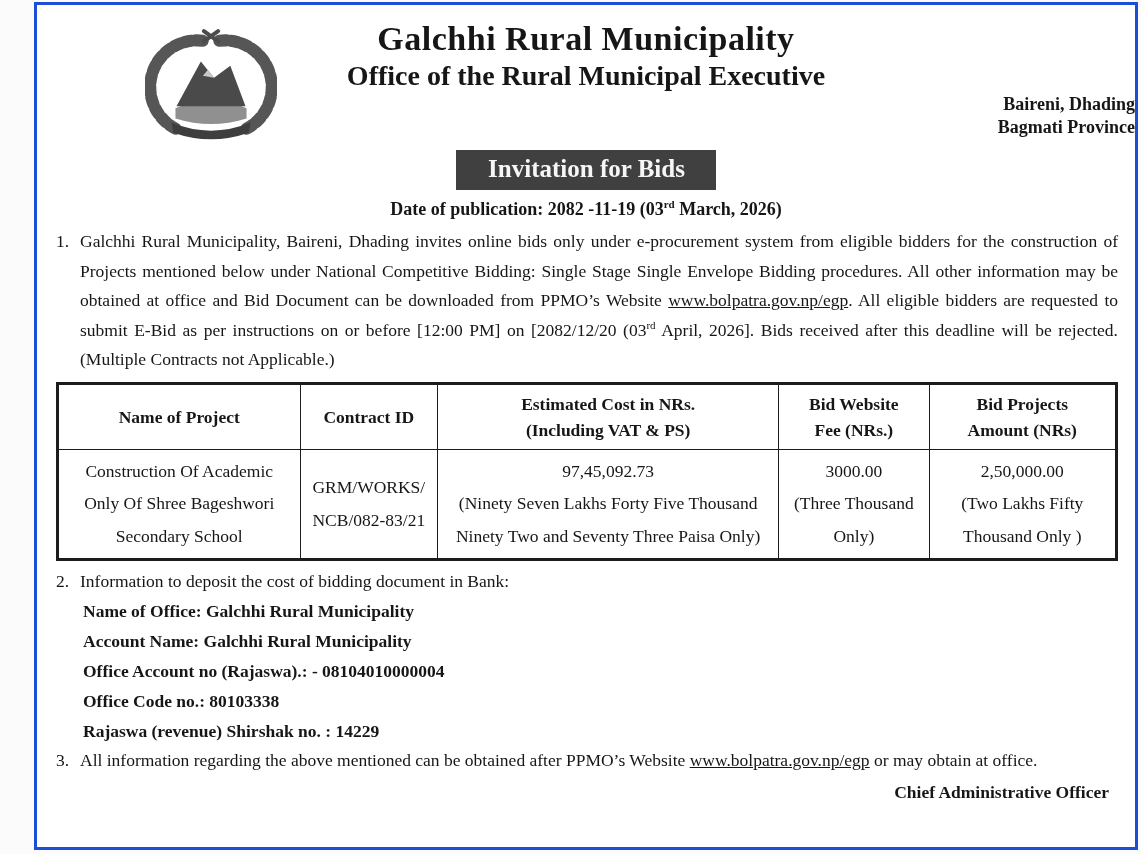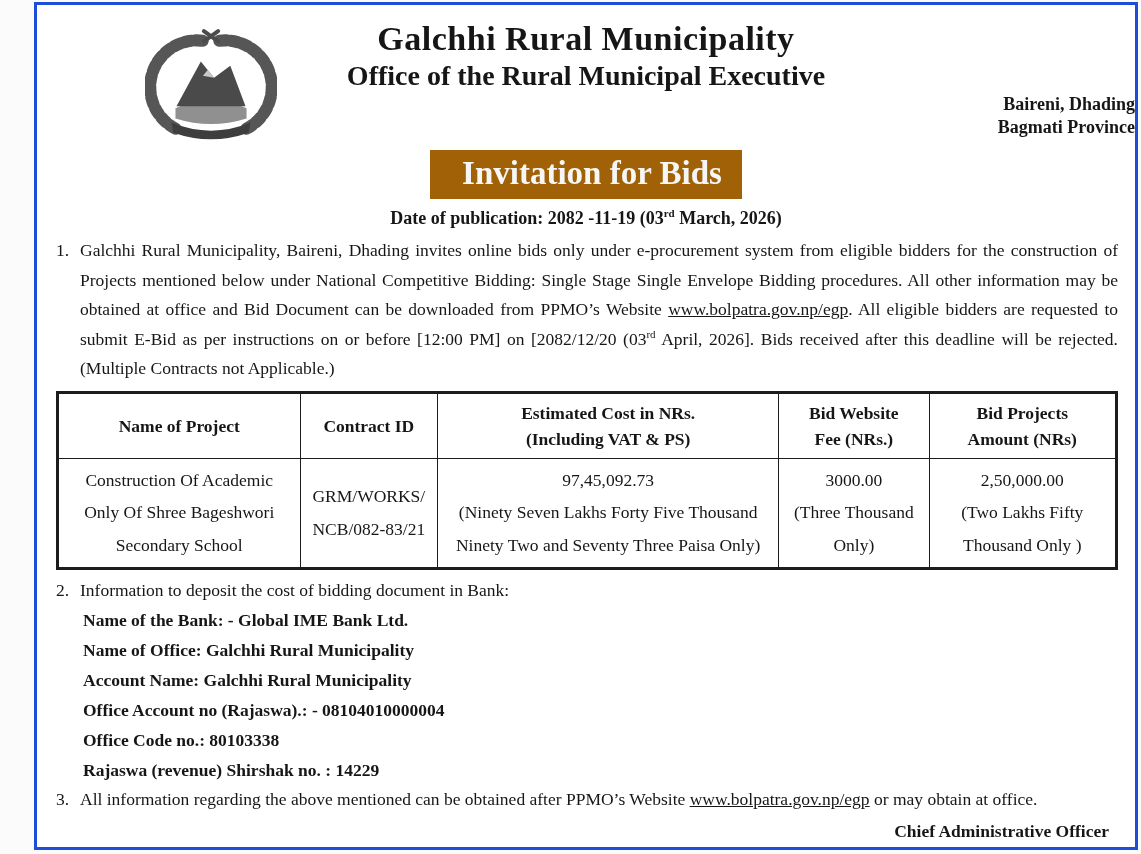--- a/index.html
+++ b/index.html
@@ -53,25 +53,25 @@
   }
   .h-addr {
     font-size: 18px;
     font-weight: bold;
     line-height: 23px;
     text-align: right;
   }
   .banner-wrap { margin-top: 11px; }
   .banner {
     display: inline-block;
-    background: #a16207;
+    background: #404040;
     color: #f6f6f6;
-    font-size: 33px;
-    font-weight: bold;
-    padding: 5px 20px 7px 32px;
+    font-size: 25px;
+    font-weight: bold;
+    padding: 5px 31px 7px 32px;
   }
   .pubdate {
     margin-top: 9px;
     font-size: 18px;
     font-weight: bold;
   }
   sup {
     font-size: 11px;
     line-height: 0;
   }
@@ -234,21 +234,20 @@
               <div>(Two Lakhs Fifty</div>
               <div>Thousand Only )</div>
             </td>
           </tr>
         </tbody>
       </table>
 
       <div class="intro-line"><span class="num">2.</span><span>Information to deposit the cost of bidding document in Bank:</span></div>
 
       <div class="bank-lines">
-        <div class="bank-line">Name of the Bank: - Global IME Bank Ltd.</div>
         <div class="bank-line">Name of Office: Galchhi Rural Municipality</div>
         <div class="bank-line">Account Name: Galchhi Rural Municipality</div>
         <div class="bank-line">Office Account no (Rajaswa).: - 08104010000004</div>
         <div class="bank-line">Office Code no.: 80103338</div>
         <div class="bank-line">Rajaswa (revenue) Shirshak no. : 14229</div>
       </div>
 
       <div class="para"><span class="num">3.</span><span>All information regarding the above mentioned can be obtained after PPMO’s Website </span><a class="link">www.bolpatra.gov.np/egp</a><span> or may obtain at office.</span></div>
 
       <div class="signature">Chief Administrative Officer</div>

